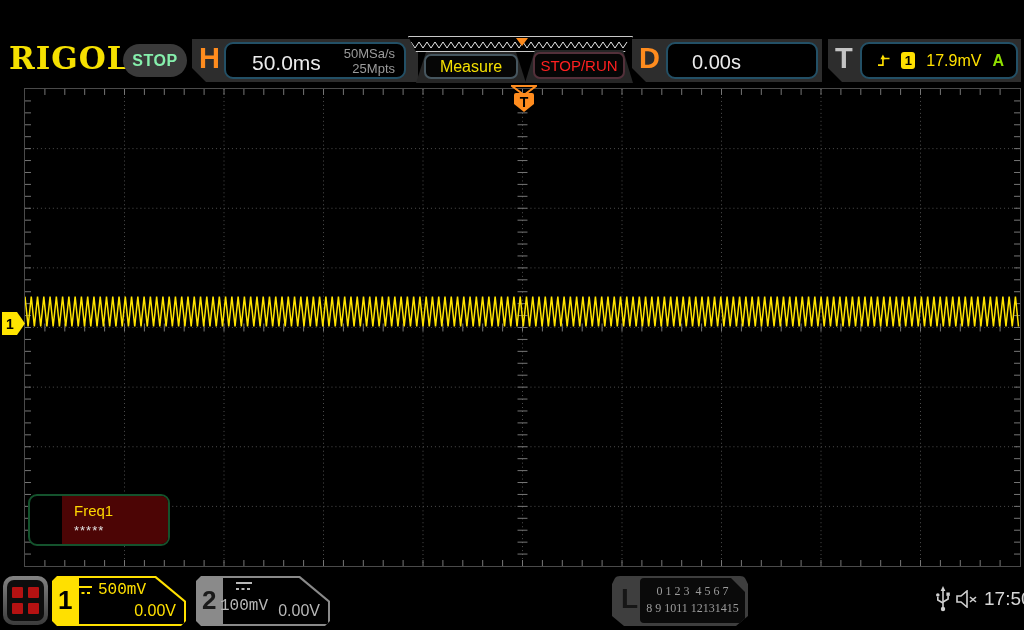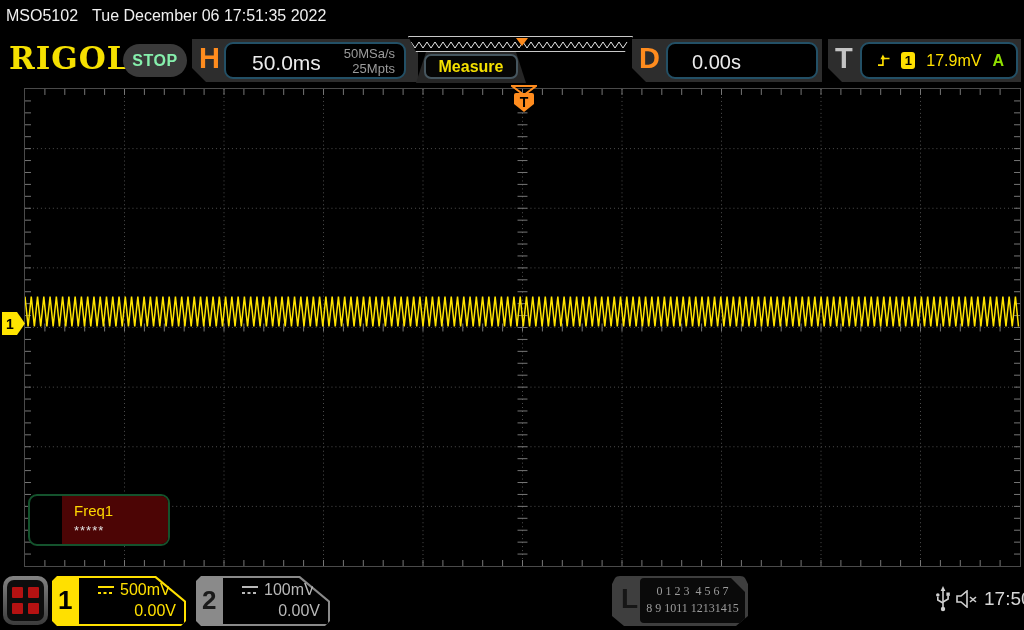--- a/index.html
+++ b/index.html
@@ -35,21 +35,21 @@
   .preview-strip { left:408px; top:36px; width:225px; height:16px; background:#000;
                    border:1px solid #c8c8c8;
                    clip-path:polygon(0 0,100% 0,calc(100% - 8px) 100%,8px 100%); }
   .preview-tri { position:absolute; left:107px; top:1px; width:0; height:0;
                  border-left:6px solid transparent; border-right:6px solid transparent;
                  border-top:8px solid #ff8c1e; }
 
   .btn-tab { background:#262626; clip-path:polygon(10px 0,calc(100% - 10px) 0,100% 100%,0 100%); }
   .hdr-btn { position:absolute; left:8px; top:2px; right:8px; bottom:4px; background:#060606;
              border-radius:7px; display:flex; align-items:center; justify-content:center;
-             font-weight:bold;text-align:right; }
+             font-weight:normal;text-align:right; }
   .measure-btn { border:2px solid #46565f; color:#f5e000; font-size:16px; }
   .stoprun-btn { border:2px solid #53303a; color:#ff2020; font-size:15px; }
 
   .dval { position:absolute; left:24px; top:7px; color:#ececec; font-size:20px; }
   .t-content { position:absolute; left:32px; top:3px; right:3px; bottom:3px; background:#000;
                border:2px solid #235066; border-radius:9px; display:flex; align-items:center;
                gap:11px; padding:0 12px 0 16px; }
   .trig-badge { width:17px; height:17px; background:#ffe000; border-radius:3px; color:#000;
                 font-size:13px; font-weight:bold; display:flex; align-items:center;
                 justify-content:center; }
@@ -81,25 +81,25 @@
 
   .ch-tag { top:576px; width:134px; height:50px;
             clip-path:polygon(5px 0,calc(100% - 30px) 0,100% 25px,100% calc(100% - 5px),
                       calc(100% - 5px) 100%,5px 100%,0 calc(100% - 5px),0 5px); }
   .ch1-tag { left:52px; background:#ffe000; }
   .ch2-tag { left:196px; background:#8a8a8a; }
   .ch-black { position:absolute; left:27px; top:2px; right:2px; bottom:2px; background:#000;
               clip-path:polygon(0 0,calc(100% - 29px) 0,100% 24px,100% 100%,0 100%); }
   .ch-num { position:absolute; left:6px; top:9px; font-size:26px; font-weight:bold; color:#000; }
   .ch2-tag .ch-num { color:#1a1a1a; }
-  .ch-scale { position:absolute; left:46px; top:5px; display:flex; align-items:center; gap:5px;
-              font-size:16px; }
+  .ch-scale { position:absolute; left:24px; top:5px; display:flex; align-items:center; gap:5px;
+              font-size:16px;font-family:Liberation Mono, monospace; }
   .ch-offset { position:absolute; right:10px; top:26px; font-size:16px; }
   .ch1-text { color:#ffe000; }
-  .ch2-text { color:#b8b8b8; }
+  .ch2-text { color:#b8b8b8;flex-direction:column; }
 
   .l-panel { left:612px; top:576px; width:136px; height:50px; background:#3e3e3e;
              border-radius:8px;
              clip-path:polygon(4px 0,calc(100% - 4px) 0,100% 8px,100% calc(100% - 10px),
                        calc(100% - 12px) 100%,12px 100%,0 calc(100% - 10px),0 8px); }
   .l-letter { position:absolute; left:9px; top:7px; font-size:28px; font-weight:bold; color:#161616; }
   .l-inner { position:absolute; left:28px; top:2px; right:3px; bottom:3px; background:#0a0a0a;
              border-radius:4px;
              clip-path:polygon(0 0,calc(100% - 14px) 0,100% 14px,100% 100%,0 100%); }
   .l-row { position:absolute; left:0; right:0; text-align:center; color:#9c9c9c; font-size:12px;
@@ -108,23 +108,20 @@
 
   .usb-icon { left:936px; top:586px; }
   .spk-icon { left:956px; top:590px; }
   .clock { left:984px; top:588px; color:#d6d6d6; font-size:19px; }
 </style>
 </head>
 <body>
 
 <div id="screen">
 
-  <div class="abs titlebar">
-    <span>MSO5102</span><span>Tue December 06 17:51:35 2022</span>
-  </div>
 
   <div class="abs logo">RIGOL</div>
 
   <div class="abs stop-oval">
     <span>STOP</span>
   </div>
 
   <div class="abs hgroup" style="left:192px; top:39px; width:226px; height:43px;">
     <span class="tab-letter orange">H</span>
     <div class="innerbox" style="left:32px; top:3px; width:182px; height:37px;">
@@ -138,20 +135,23 @@
 
   <div class="abs preview-strip">
     <svg width="223" height="14" id="zigzag-svg">
         <polyline points="2,5 6,11 10,5 14,11 18,5 22,11 26,5 30,11 34,5 38,11 42,5 46,11 50,5 54,11 58,5 62,11 66,5 70,11 74,5 78,11 82,5 86,11 90,5 94,11 98,5 102,11 106,5 110,11 114,5 118,11 122,5 126,11 130,5 134,11 138,5 142,11 146,5 150,11 154,5 158,11 162,5 166,11 170,5 174,11 178,5 182,11 186,5 190,11 194,5 198,11 202,5 206,11 210,5 214,11 218,5" fill="none" stroke="#e8e8e8" stroke-width="1"></polyline>
       </svg>
     <div class="preview-tri"></div>
   </div>
 
   <div class="abs btn-tab" style="left:416px; top:52px; width:110px; height:31px;">
     <div class="hdr-btn measure-btn">Measure</div>
+  </div>
+  <div class="abs btn-tab" style="left:525px; top:50px; width:108px; height:33px;">
+    <div class="hdr-btn stoprun-btn">STOP/RUN</div>
   </div>
 
   <div class="abs hgroup" style="left:632px; top:39px; width:190px; height:43px;">
     <span class="tab-letter orange">D</span>
     <div class="innerbox" style="left:34px; top:3px; width:152px; height:37px;">
       <span class="dval">0.00s</span>
     </div>
   </div>
 
   <div class="abs hgroup" style="left:828px; top:39px; width:193px; height:43px;">

